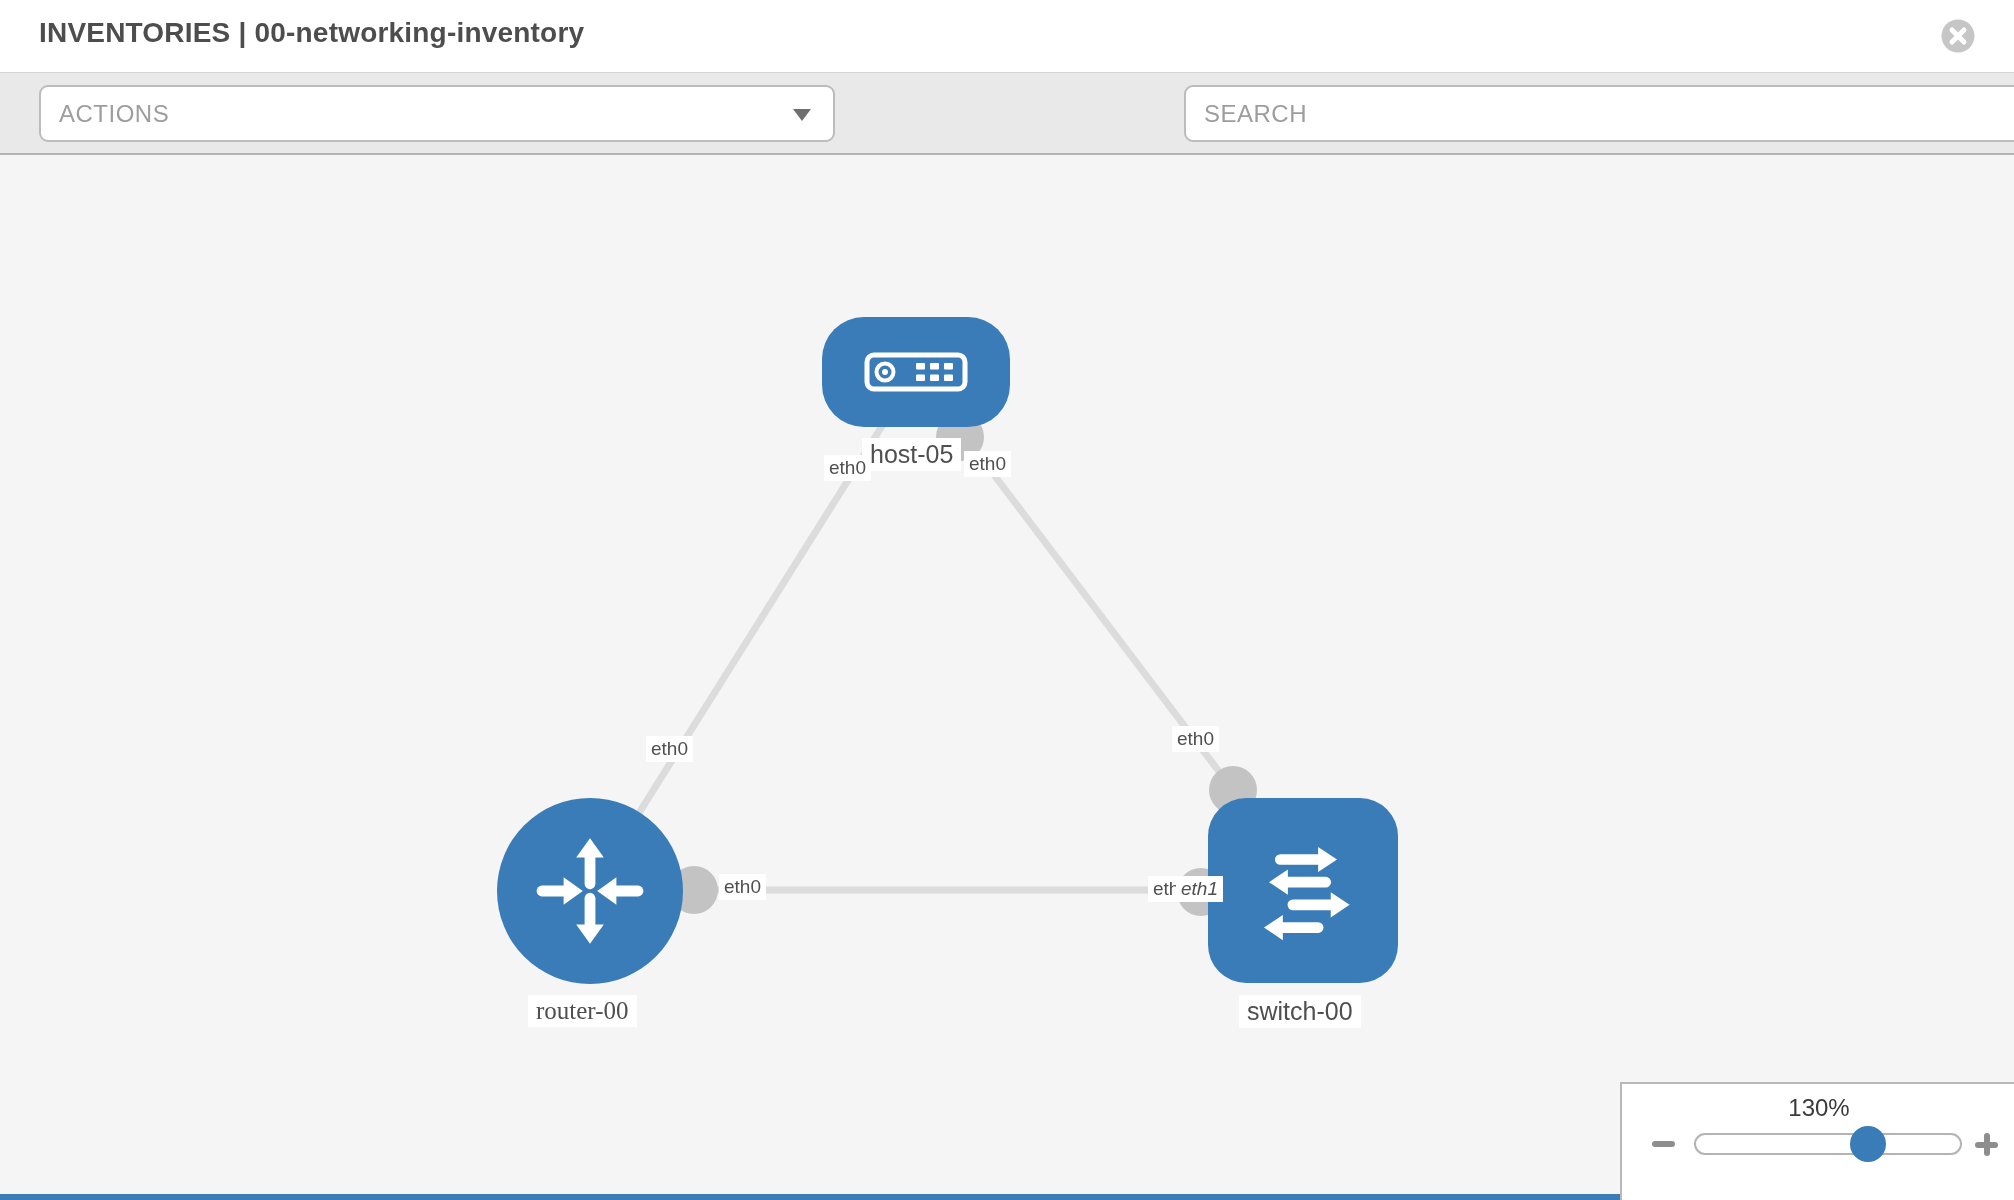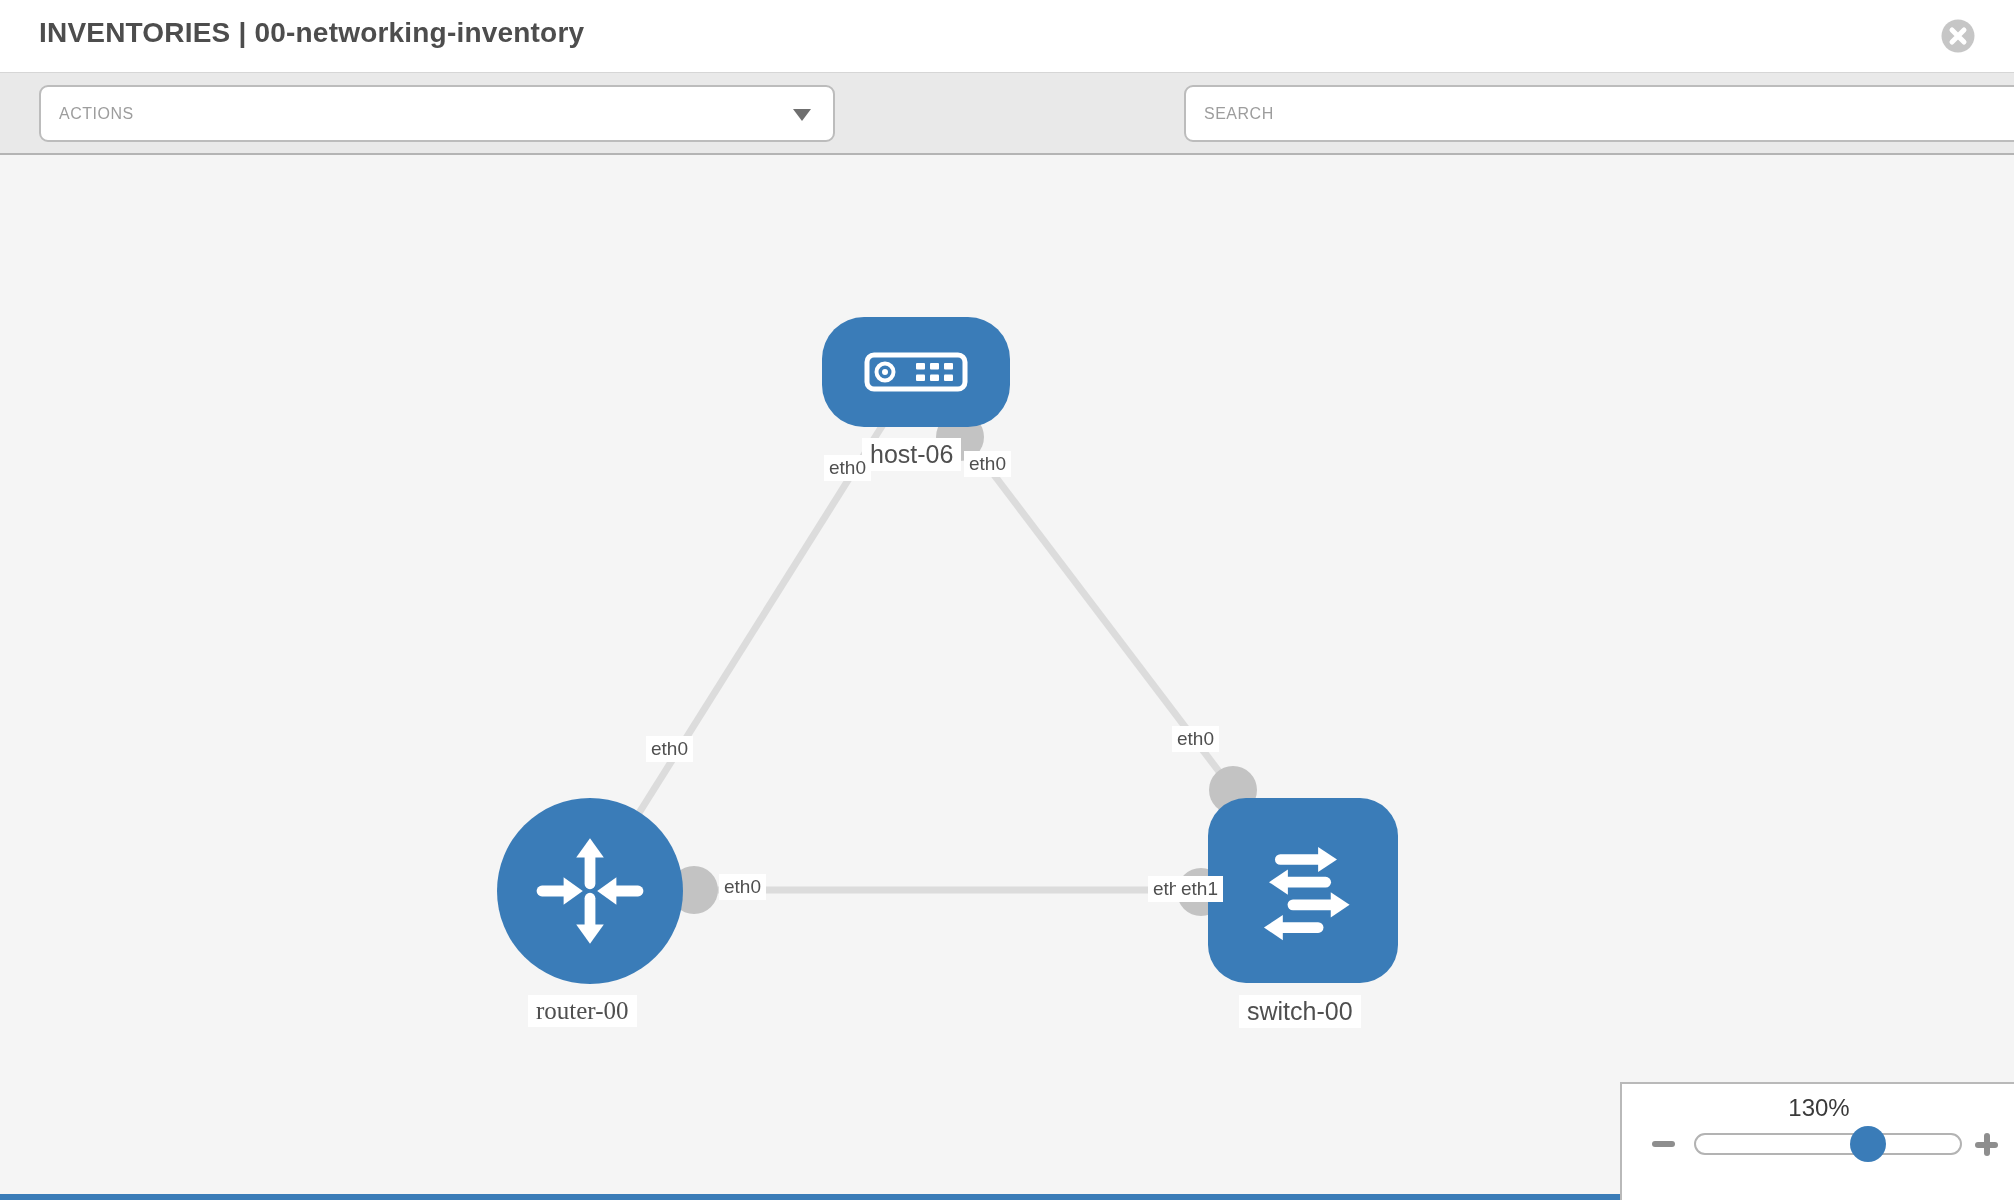--- a/index.html
+++ b/index.html
@@ -10,21 +10,21 @@
   
   .header{position:absolute;left:0;top:0;width:2014px;height:72px;background:#ffffff;}
   .page-title{position:absolute;left:39px;top:17px;font-size:28px;font-weight:700;color:#4d4d4d;letter-spacing:.2px;}
   .close-btn{position:absolute;left:1940px;top:18px;width:36px;height:36px;cursor:pointer;}
 
   
   .toolbar{position:absolute;left:0;top:72px;width:2014px;height:83px;background:#e9e9e9;
            border-top:1px solid #d6d6d6;border-bottom:2px solid #b4b4b4;box-sizing:border-box;}
   .select-box{position:absolute;top:12px;height:57px;background:#ffffff;border:2px solid #bcbcbc;
               border-radius:9px;box-sizing:border-box;}
-  .select-box .sel-label{position:absolute;left:18px;top:0;line-height:53px;font-size:16px;color:#9d9d9d;letter-spacing:.5px;}
+  .select-box .sel-label{position:absolute;left:18px;top:0;line-height:53px;font-size:24px;color:#9d9d9d;letter-spacing:.5px;}
   .caret{position:absolute;right:22px;top:22px;width:0;height:0;
          border-left:9px solid transparent;border-right:9px solid transparent;border-top:12px solid #6f6f6f;}
   .tool-icon{position:absolute;top:96px;width:36px;height:36px;cursor:pointer;}
 
   
   .canvas{position:absolute;left:0;top:155px;width:2014px;height:1045px;background:#f5f5f5;}
   #topology{position:absolute;left:0;top:0;z-index:1;}
 
   
   .node{position:absolute;z-index:2;background:#3a7cb8;display:flex;align-items:center;justify-content:center;}
@@ -132,31 +132,31 @@
         <line x1="68" y1="43" x2="36" y2="43"></line>
           <polygon points="23,43 38,33 38,53" stroke="none"></polygon>
         <line x1="42" y1="61" x2="74" y2="61"></line>
           <polygon points="87,61 72,51 72,71" stroke="none"></polygon>
         <line x1="62" y1="79" x2="32" y2="79"></line>
           <polygon points="19,79 34,69 34,89" stroke="none"></polygon>
       </g>
     </svg>
   </div>
 
-  <div class="chip node-chip" style="left:862px;top:438px;">host-06</div>
+  <div class="chip node-chip" style="left:862px;top:438px;">host-05</div>
   <div class="chip node-chip" style="left:528px;top:995px;font-family:Liberation Serif, serif;">router-00</div>
   <div class="chip node-chip" style="left:1239px;top:995px;">switch-00</div>
 
   <div class="chip if-chip" style="left:824px;top:455px;">eth0</div>
   <div class="chip if-chip" style="left:964px;top:451px;">eth0</div>
   <div class="chip if-chip" style="left:646px;top:736px;">eth0</div>
   <div class="chip if-chip" style="left:1172px;top:726px;">eth0</div>
   <div class="chip if-chip" style="left:719px;top:874px;">eth0</div>
   <div class="chip if-chip" style="left:1148px;top:876px;z-index:3;">eth0</div>
-  <div class="chip if-chip" style="left:1176px;top:876px;z-index:3;">eth1</div>
+  <div class="chip if-chip" style="left:1176px;top:876px;z-index:3;font-style:italic;">eth1</div>
 
   <div class="footer-strip"></div>
 
   <div class="zoom-panel">
     <div class="zoom-level">130%</div>
     <div class="zoom-minus"></div>
     <div class="zoom-track">
       <div class="zoom-thumb"></div>
     </div>
     <div class="zoom-plus"></div>

